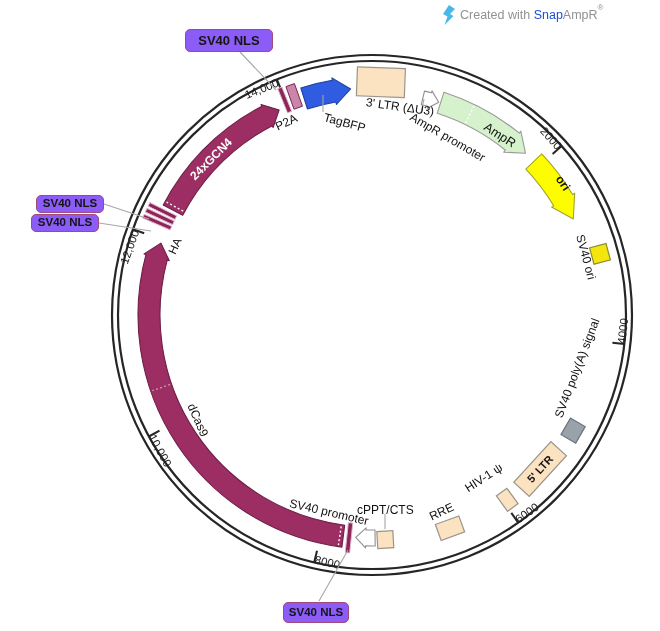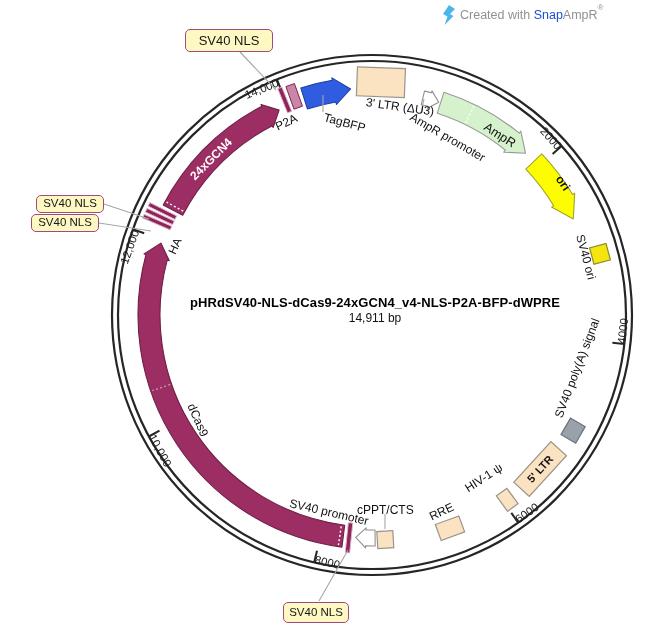--- a/index.html
+++ b/index.html
@@ -7,23 +7,23 @@
          font-family:"Liberation Sans",sans-serif;}
   #map-svg{position:absolute;left:0;top:0;}
   svg text{font-family:"Liberation Sans",sans-serif;}
   .title-block{position:absolute;left:150px;top:295px;width:450px;text-align:center;pointer-events:none;}
   .plasmid-title{font-size:13px;font-weight:700;color:#000;letter-spacing:.1px;line-height:15px;}
   .plasmid-size{font-size:12px;color:#111;line-height:15px;margin-top:1px;}
   .credit{position:absolute;left:441px;top:5px;display:flex;align-items:center;gap:4px;
           font-size:12.5px;color:#919191;}
   .credit .snap{color:#1d4ed8;}
   .credit .reg{font-size:8px;vertical-align:super;position:relative;top:-4px;color:#919191;}
-  .nlsbox{position:absolute;box-sizing:border-box;border:1.6px solid #a34a7d;background:#fef9c3;
+  .nlsbox{position:absolute;box-sizing:border-box;border:1.6px solid #a34a7d;background:#8b5cf6;
           border-radius:5px;color:#151515;display:flex;align-items:center;justify-content:center;
-          line-height:1;}
+          line-height:1;font-weight:bold;}
   .nls-top{left:185px;top:29px;width:88px;height:23px;font-size:13px;}
   .nls-left1{left:36px;top:195px;width:68px;height:18px;font-size:11.5px;}
   .nls-left2{left:31px;top:214px;width:68px;height:18px;font-size:11.5px;}
   .nls-bottom{left:283px;top:602px;width:66px;height:21px;font-size:11.5px;}
 </style>
 </head>
 <body>
 
 <div class="stage">
 
@@ -119,22 +119,18 @@
       <text x="324" y="117" font-size="12" font-weight="400" fill="#111" text-anchor="start" dy="0.34em" transform="rotate(15 324 117)">TagBFP</text>
     </svg>
 
   <div class="credit">
     <svg width="15" height="20" viewBox="0 0 15 20">
       <polygon points="8,0 14,4 9,9 12.5,11 3.5,20 6.5,11.5 2,9" fill="#49b8e8"></polygon>
     </svg>
     <span><span>Created with </span><span class="snap">Snap</span><span>AmpR</span><span class="reg">®</span></span>
   </div>
 
-  <div class="title-block">
-    <div class="plasmid-title">pHRdSV40-NLS-dCas9-24xGCN4_v4-NLS-P2A-BFP-dWPRE</div>
-    <div class="plasmid-size">14,911 bp</div>
-  </div>
 
   <div class="nlsbox nls-top">SV40 NLS</div>
   <div class="nlsbox nls-left1">SV40 NLS</div>
   <div class="nlsbox nls-left2">SV40 NLS</div>
   <div class="nlsbox nls-bottom">SV40 NLS</div>
 </div>
 
 </body></html>

